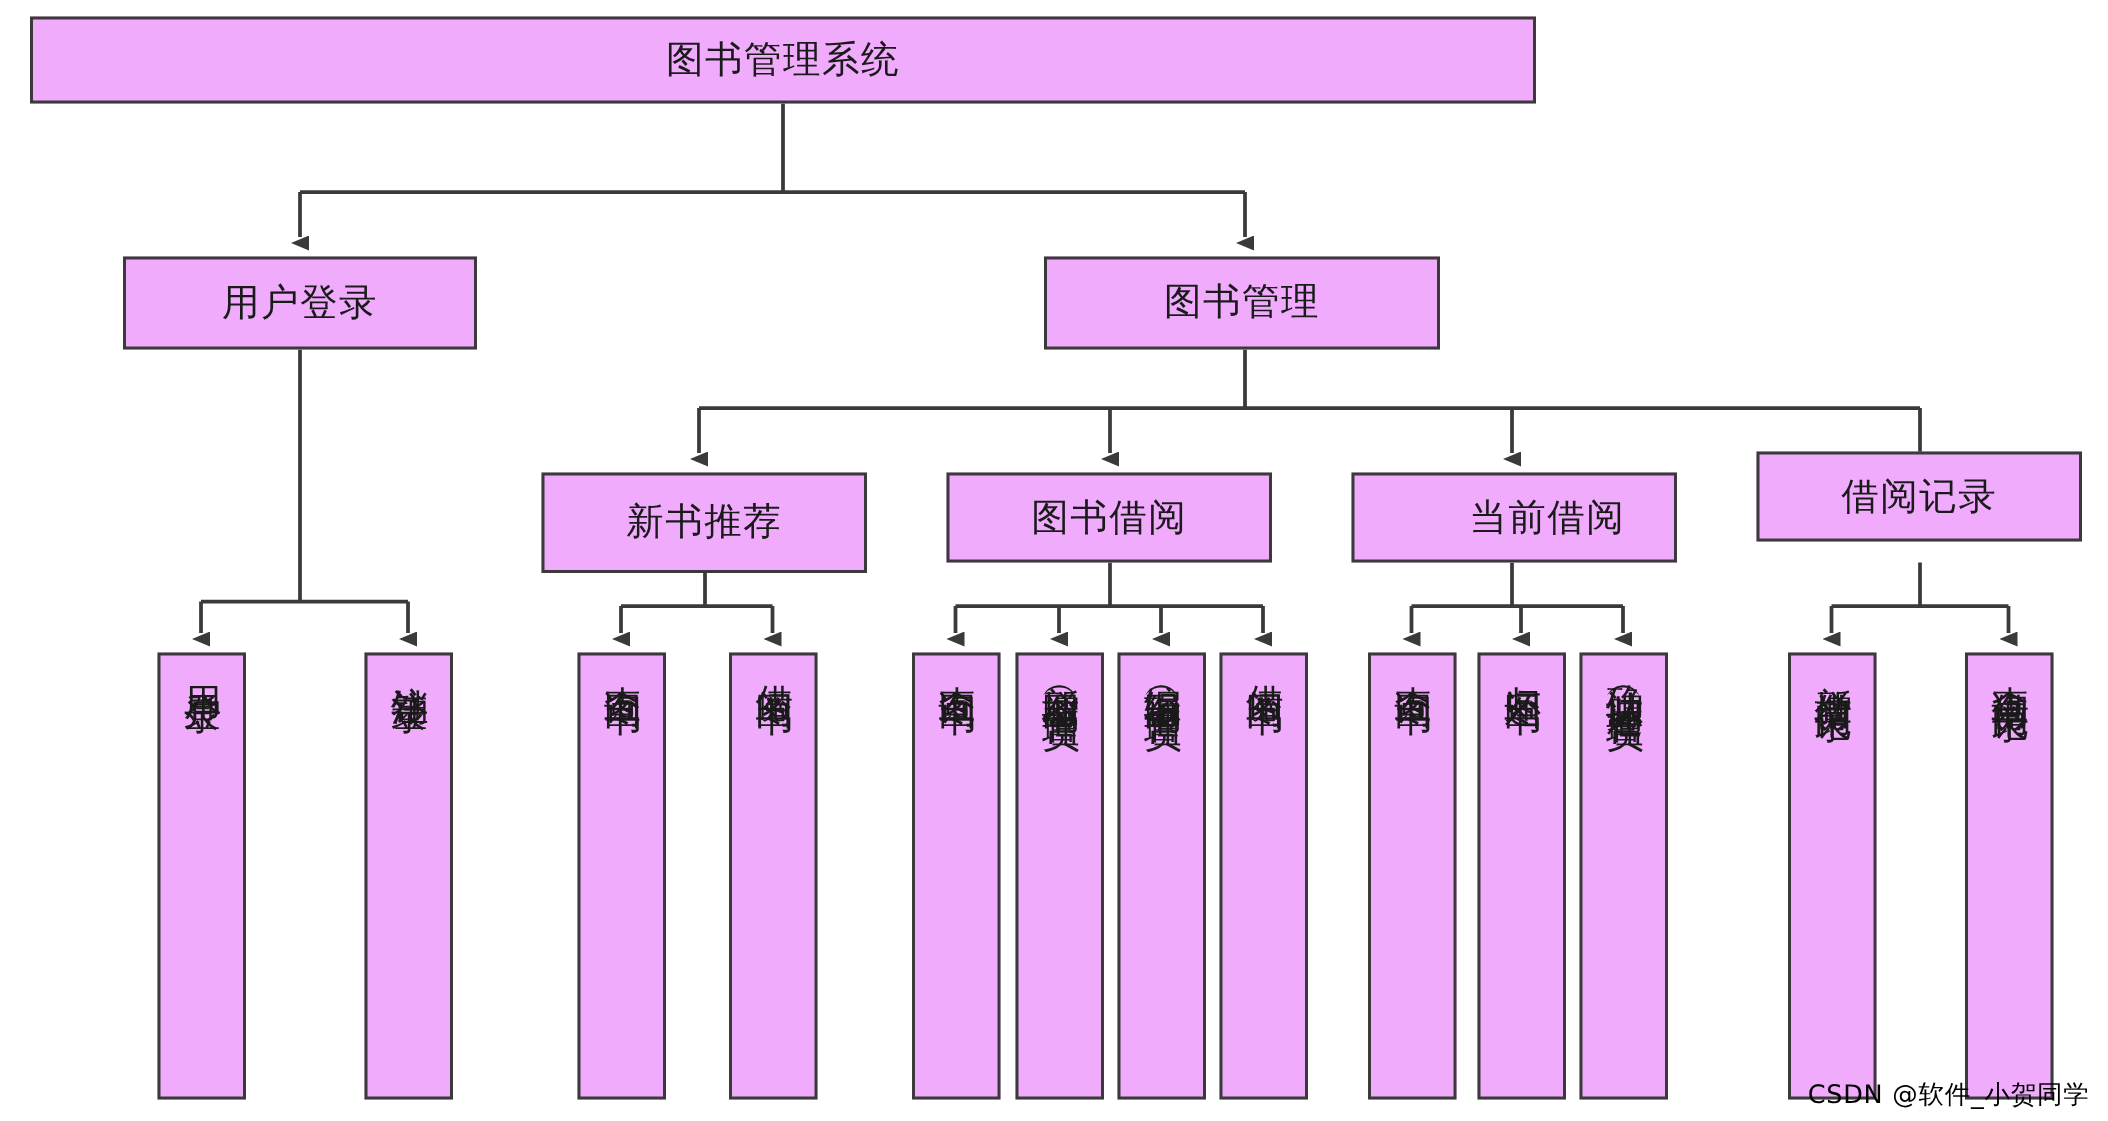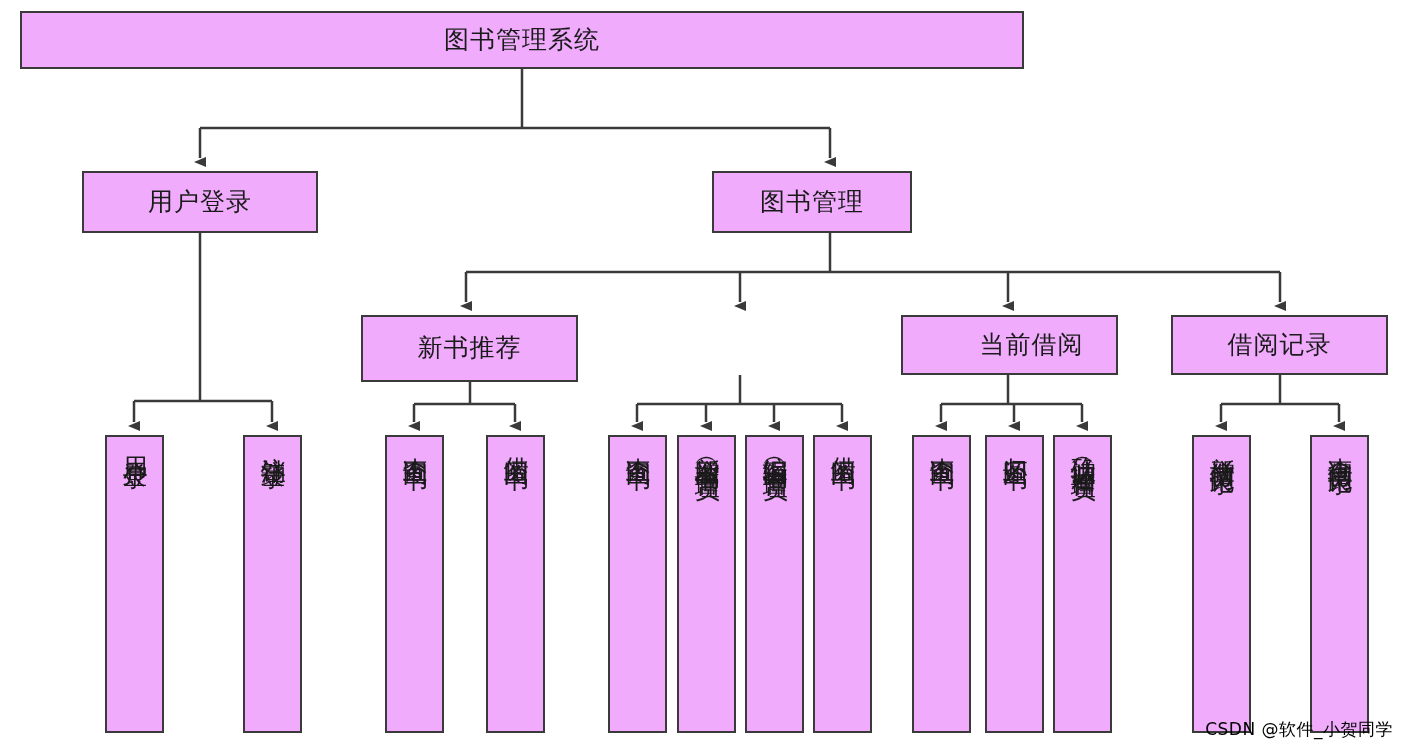--- a/index.html
+++ b/index.html
@@ -130,31 +130,34 @@
     </g>
   </svg>
 
   <div class="node h root" style="left:20px; top:11px; width:1004px; height:58px;">
     <span class="node-label">图书管理系统</span>
   </div>
 
   <div class="node h" style="left:82px; top:171px; width:236px; height:62px;">
     <span class="node-label">用户登录</span>
   </div>
-  <div class="node h" style="left:712px; top:171px; width:200px; height:62px;font-family:Liberation Serif, serif;">
+  <div class="node h" style="left:696px; top:171px; width:264px; height:62px;font-family:Liberation Serif, serif;">
     <span class="node-label">图书管理</span>
   </div>
 
   <div class="node h" style="left:361px; top:315px; width:217px; height:67px;">
     <span class="node-label">新书推荐</span>
   </div>
+  <div class="node h" style="left:631px; top:315px; width:217px; height:60px;">
+    <span class="node-label">图书借阅</span>
+  </div>
   <div class="node h" style="left:901px; top:315px; width:217px; height:60px;padding-left:44px;">
     <span class="node-label">当前借阅</span>
   </div>
-  <div class="node h" style="left:1171px; top:315px; width:217px; height:60px;">
+  <div class="node h" style="left:1171px; top:301px; width:217px; height:60px;">
     <span class="node-label">借阅记录</span>
   </div>
 
   <div class="node v" style="left:105px; top:435px; width:59px; height:298px;">
     <span class="node-label">用户登录</span>
   </div>
   <div class="node v" style="left:243px; top:435px; width:59px; height:298px;">
     <span class="node-label">注销登录</span>
   </div>
   <div class="node v" style="left:385px; top:435px; width:59px; height:298px;">

